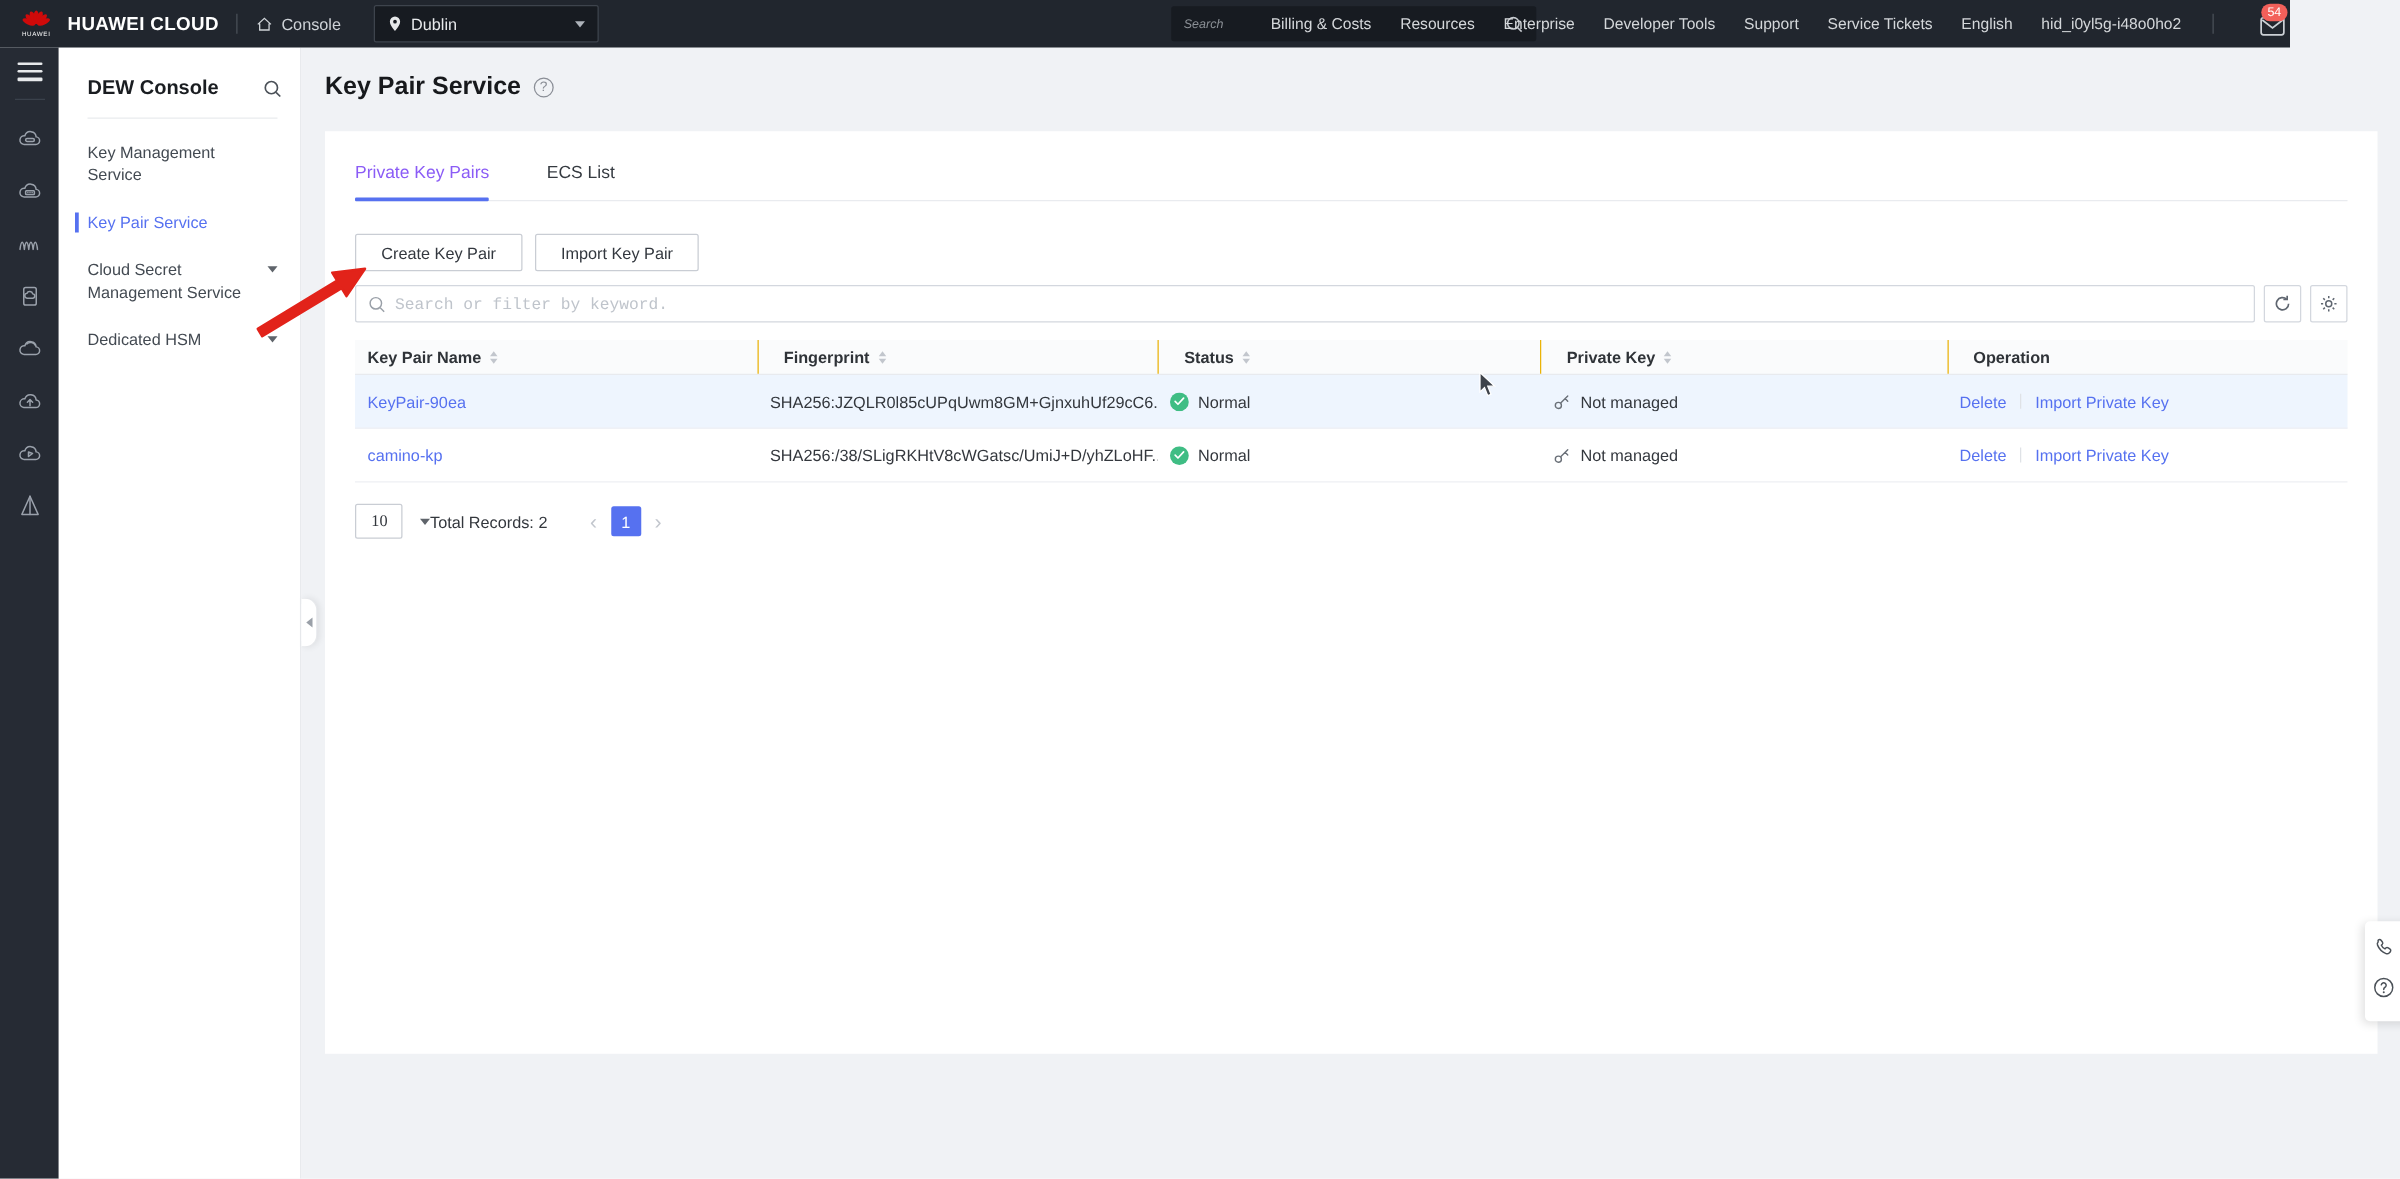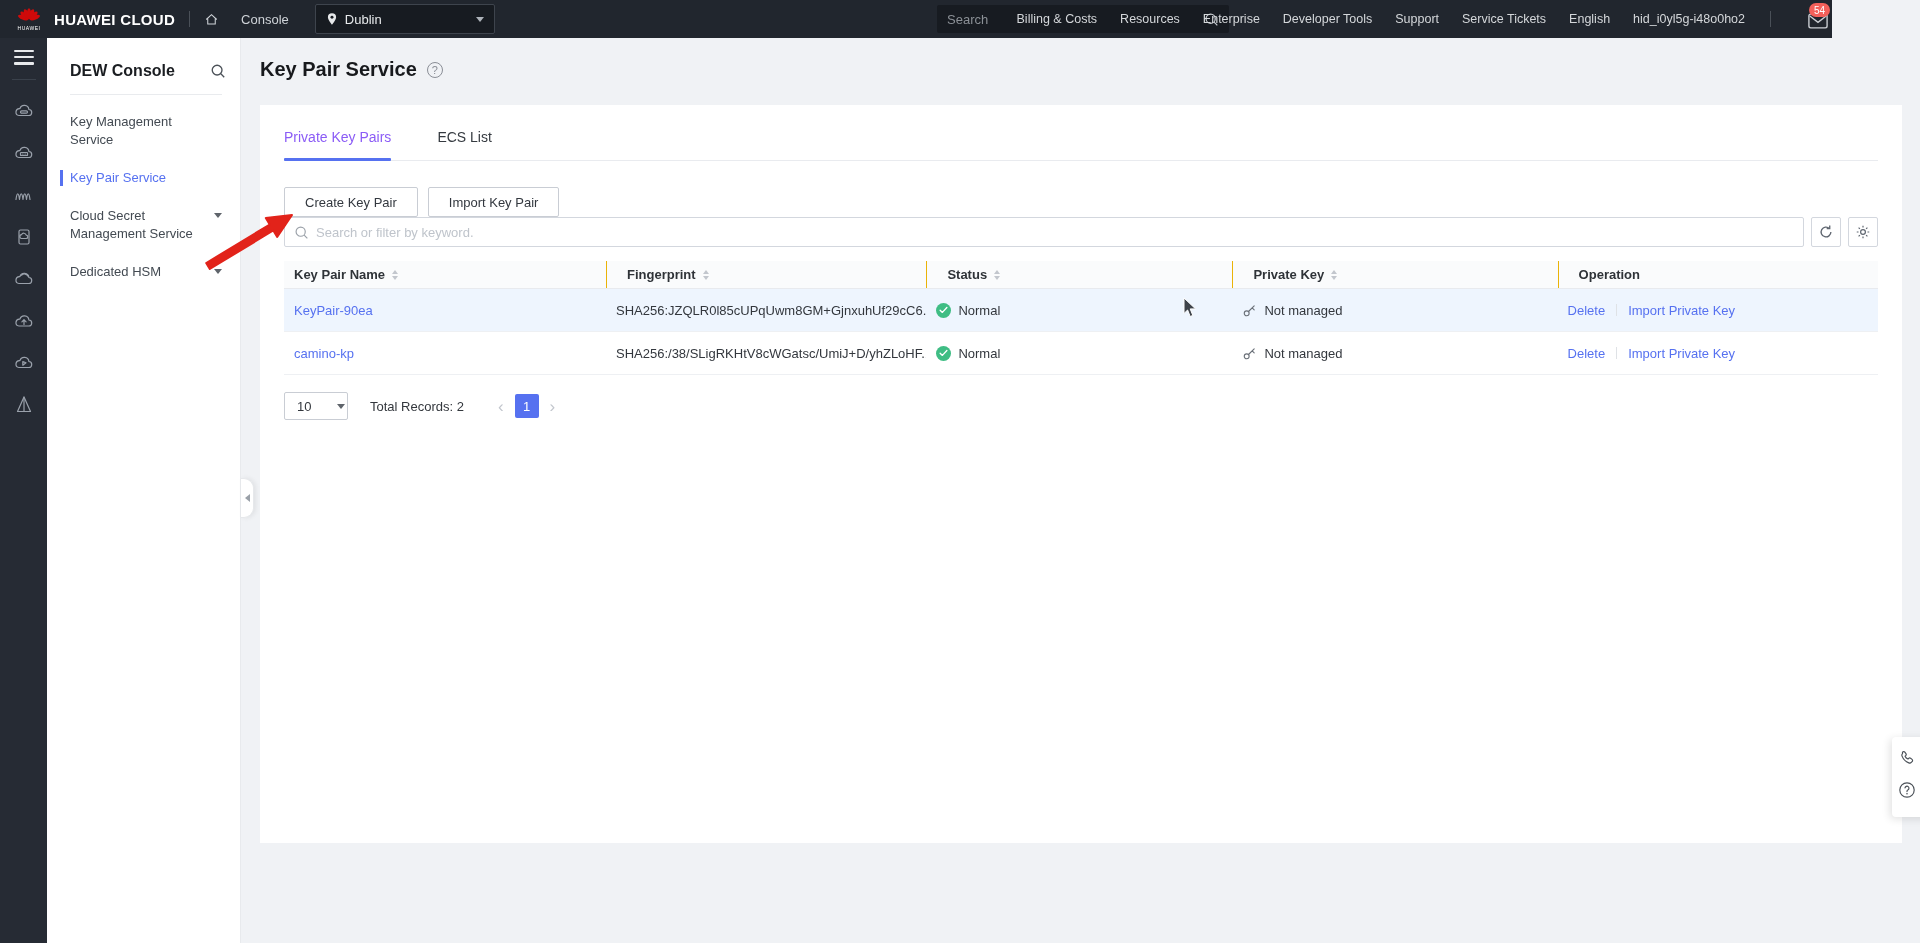--- a/index.html
+++ b/index.html
@@ -6,27 +6,27 @@
   html,body { width:1920px; height:943px; }
   body { position:relative; font-family:"Liberation Sans",sans-serif; background:#f0f2f5; overflow:hidden; }
 
   
   .topbar { position:absolute; top:0; left:0; width:1832px; height:38px; background:#21262e;
             display:flex; align-items:center; color:#d6d9dd; z-index:20; }
   .logo { display:flex; flex-direction:column; align-items:center; margin-left:12px; width:34px; }
   .logo-hu { font-size:5px; color:#fff; letter-spacing:.5px; margin-top:-1px; }
   .brand { color:#fff; font-size:15px; font-weight:bold; margin-left:8px; letter-spacing:.3px; }
   .tb-sep { width:1px; height:16px; background:#4a5058; margin:0 14px; }
-  .tb-console { display:flex; align-items:center; gap:22px; font-size:13px; color:#cfd3d8; cursor:pointer; }
+  .tb-console { display:flex; align-items:center; gap:6px; font-size:13px; color:#cfd3d8; cursor:pointer; }
   .region { margin-left:26px; width:180px; height:30px; background:#171b21; border:1px solid #3e444d;
             border-radius:2px; display:flex; align-items:center; padding:0 10px; gap:7px; font-size:13px; color:#e8eaec; cursor:pointer; }
   .caret-down { width:0; height:0; border-left:4px solid transparent; border-right:4px solid transparent; border-top:5px solid #aeb3ba; margin-left:auto; }
   .tb-search { position:absolute; left:937px; top:5px; width:292px; height:28px; background:#171b21; border-radius:2px;
                display:flex; align-items:center; padding:0 10px; }
-  .tb-search input { flex:1; background:transparent; border:none; outline:none; color:#14b8a6; font-size:13px; font-family:inherit; }
+  .tb-search input { flex:1; background:transparent; border:none; outline:none; color:#14b8a6; font-size:10px; font-family:inherit;font-style:italic; }
   .tb-search input::placeholder { color:#8b9096; }
   .tb-right { position:absolute; right:10px; top:0; height:38px; display:flex; align-items:center; gap:23px; }
   .tb-item { font-size:12.5px; color:#d4d7da; cursor:pointer; white-space:nowrap; }
   .mail-wrap { position:relative; width:26px; height:24px; cursor:pointer;padding-left:12px; }
   .badge { position:absolute; top:-4px; left:13px; min-width:21px; height:14px; background:#f3605a; color:#fff;
            font-size:10px; border-radius:8px; display:flex; align-items:center; justify-content:center; padding:0 4px; }
 
   
   .rail { position:absolute; top:38px; left:0; width:47px; height:905px; background:#262b34;
           display:flex; flex-direction:column; align-items:center; }
@@ -61,21 +61,21 @@
 
   .tabs { display:flex; gap:46px; border-bottom:1px solid #e9ebef; height:56px; align-items:flex-end; }
   .tab { position:relative; padding-bottom:15px; font-size:14px; color:#353a40; cursor:pointer; }
   .tab.active { color:#8b5cf6; }
   .tab.active::after { content:""; position:absolute; left:0; right:0; bottom:-1px; height:3px; background:#5671f0; border-radius:1px; }
 
   .btn-row { margin-top:26px; display:flex; gap:10px; }
   .btn { height:30px; padding:0 20px; background:#fff; border:1px solid #c9cdd4; border-radius:2px;
          font-size:13px; color:#33383f; display:inline-flex; align-items:center; cursor:pointer; }
 
-  .filter-row { display:flex; align-items:center; gap:7px; }
+  .filter-row { margin-top:11px; display:flex; align-items:center; gap:7px;font-family:Liberation Mono, monospace; }
   .filter-box { flex:1; height:30px; border:1px solid #d3d7de; border-radius:2px; background:#fff;
                 display:flex; align-items:center; padding:0 9px; gap:7px; }
   .filter-box input { flex:1; border:none; outline:none; font-size:13px; color:#333; font-family:inherit; }
   .filter-box input::placeholder { color:#bfc4cb; }
   .icon-btn { width:30px; height:30px; border:1px solid #d3d7de; border-radius:2px; background:#fff;
               display:flex; align-items:center; justify-content:center; cursor:pointer; }
 
   .table { margin-top:14px; }
   .thead, .trow { display:grid; grid-template-columns:20.2% 20.1% 19.2% 20.4% 20.1%; align-items:center; }
   .thead { height:28px; background:#fafbfc; border-bottom:1px solid #e8eaee; }
@@ -85,22 +85,22 @@
   .sort .up { width:0; height:0; border-left:3.5px solid transparent; border-right:3.5px solid transparent; border-bottom:4px solid #c2c6cd; }
   .sort .dn { width:0; height:0; border-left:3.5px solid transparent; border-right:3.5px solid transparent; border-top:4px solid #c2c6cd; }
   .trow { height:43px; border-bottom:1px solid #eef0f3; font-size:13px; color:#33373d; }
   .trow.hl { background:#eef5fe; }
   .td { padding:0 10px; display:flex; align-items:center; gap:7px; white-space:nowrap; overflow:hidden; }
   .link { color:#5671f0; cursor:pointer; }
   .status-dot { width:15px; height:15px; border-radius:50%; background:#3fbd84; display:flex; align-items:center; justify-content:center; flex:none; }
   .op-sep { width:1px; height:12px; background:#dfe2e6; margin:0 4px; }
 
   .pg-row { margin-top:17px; display:flex; align-items:center; font-size:13px; color:#33373d; }
-  .psize { width:64px; height:28px; border:1px solid #c9cdd4; border-radius:2px; background:#fff;
-           display:flex; align-items:center; padding:0 8px 0 12px; gap:26px; cursor:pointer; justify-content:space-between; }
+  .psize { width:38px; height:28px; border:1px solid #c9cdd4; border-radius:2px; background:#fff;
+           display:flex; align-items:center; padding:0 8px 0 12px; gap:26px; cursor:pointer; justify-content:space-between;font-family:Liberation Serif, serif; }
   .pg-total { margin-left:22px; }
   .pager { margin-left:32px; display:flex; align-items:center; gap:9px; }
   .pg-chev { font-size:17px; color:#c2c6cd; cursor:pointer; line-height:1; padding:0 2px; }
   .pg-page { width:24px; height:24px; background:#5671f0; color:#fff; border-radius:2px;
              display:flex; align-items:center; justify-content:center; font-size:13px; cursor:pointer; }
 
   
   .float-card { position:absolute; left:1892px; top:737px; width:40px; height:80px; background:#fff;
                 border-radius:4px 0 0 4px; box-shadow:-2px 2px 8px rgba(0,0,0,.12);
                 display:flex; flex-direction:column; align-items:flex-start; padding:12px 0 0 6px; gap:14px; z-index:8; }

